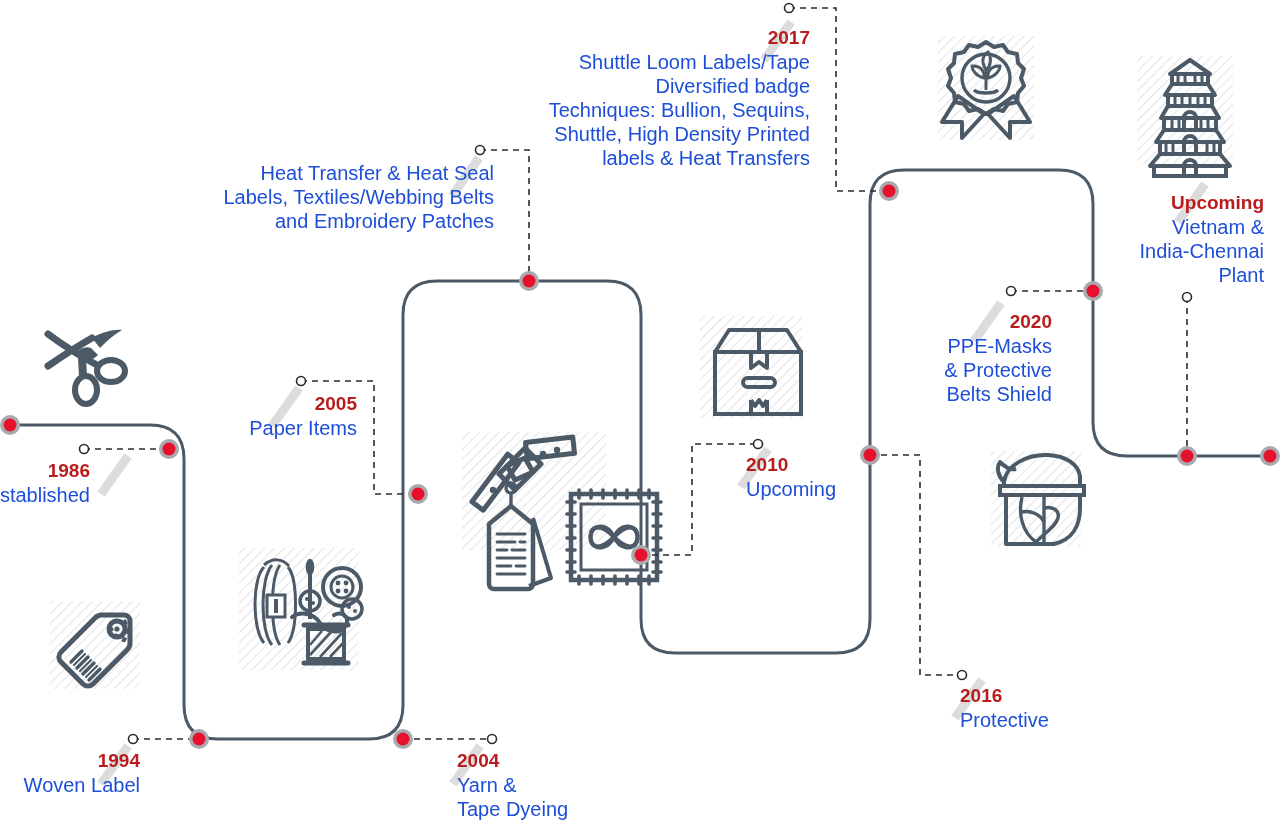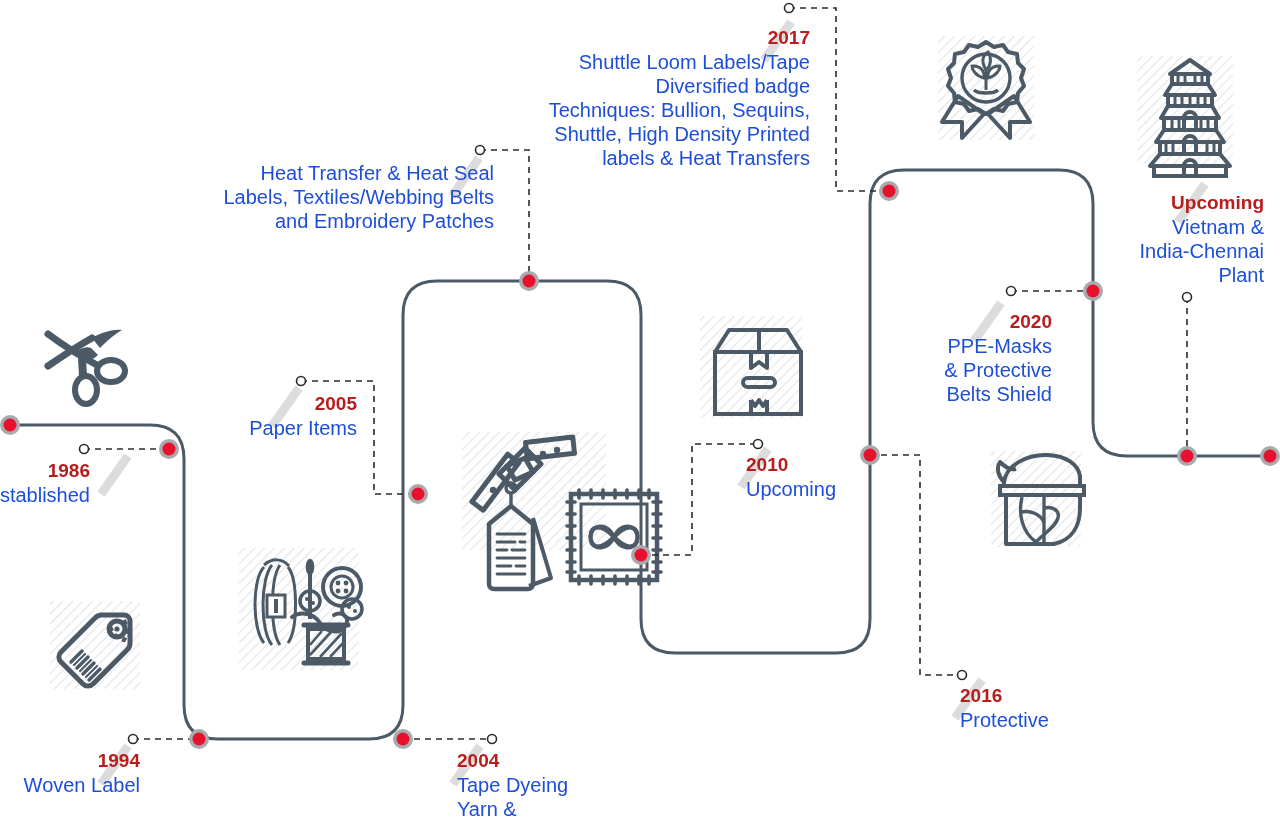--- a/index.html
+++ b/index.html
@@ -364,22 +364,22 @@
     <div class="desc">Established</div>
   </div>
 
   <div class="lbl ta-r" style="left:-65px;top:749px;width:205px;">
     <div class="year">1994</div>
     <div class="desc">Woven Label</div>
   </div>
 
   <div class="lbl ta-l" style="left:457px;top:749px;width:220px;">
     <div class="year">2004</div>
+    <div class="desc">Yarn &amp;</div>
     <div class="desc">Tape Dyeing</div>
-    <div class="desc">Yarn &amp;</div>
   </div>
 
   <div class="lbl ta-r" style="left:97px;top:392px;width:260px;">
     <div class="year">2005</div>
     <div class="desc">Paper Items</div>
   </div>
 
   <div class="lbl ta-r" style="left:184px;top:161px;width:310px;">
     <div class="desc">Heat Transfer  &amp; Heat Seal</div>
     <div class="desc">Labels, Textiles/Webbing Belts</div>

